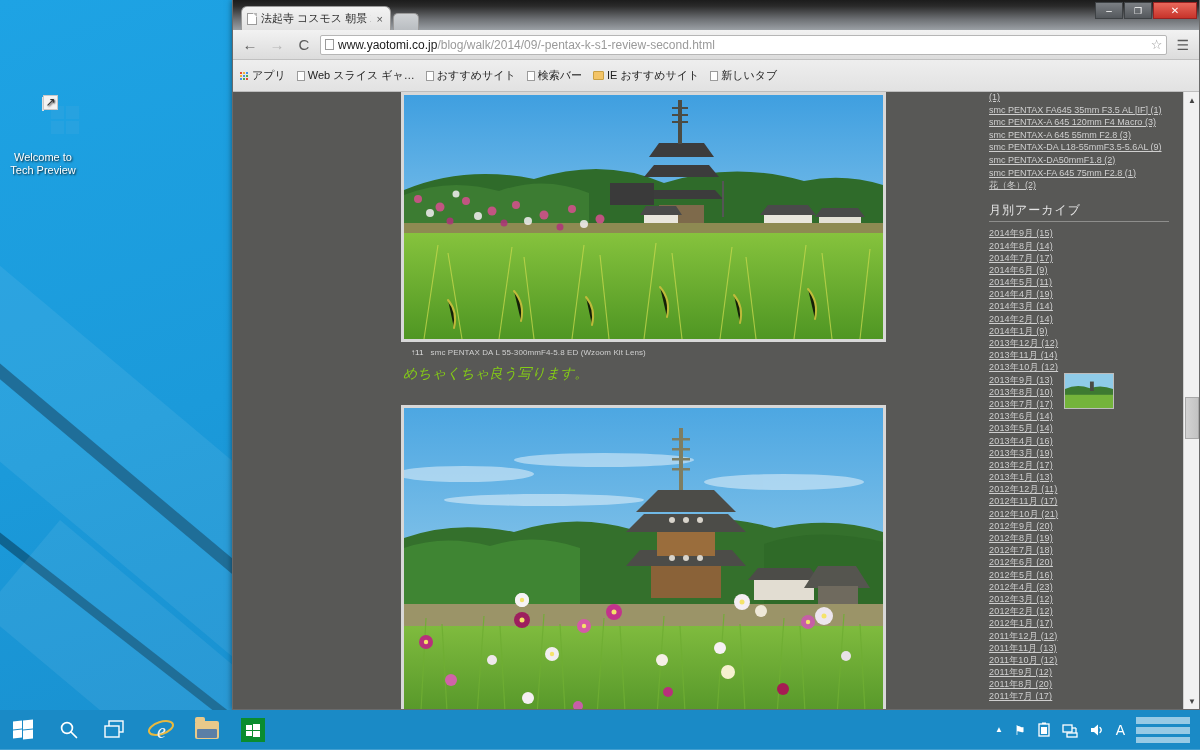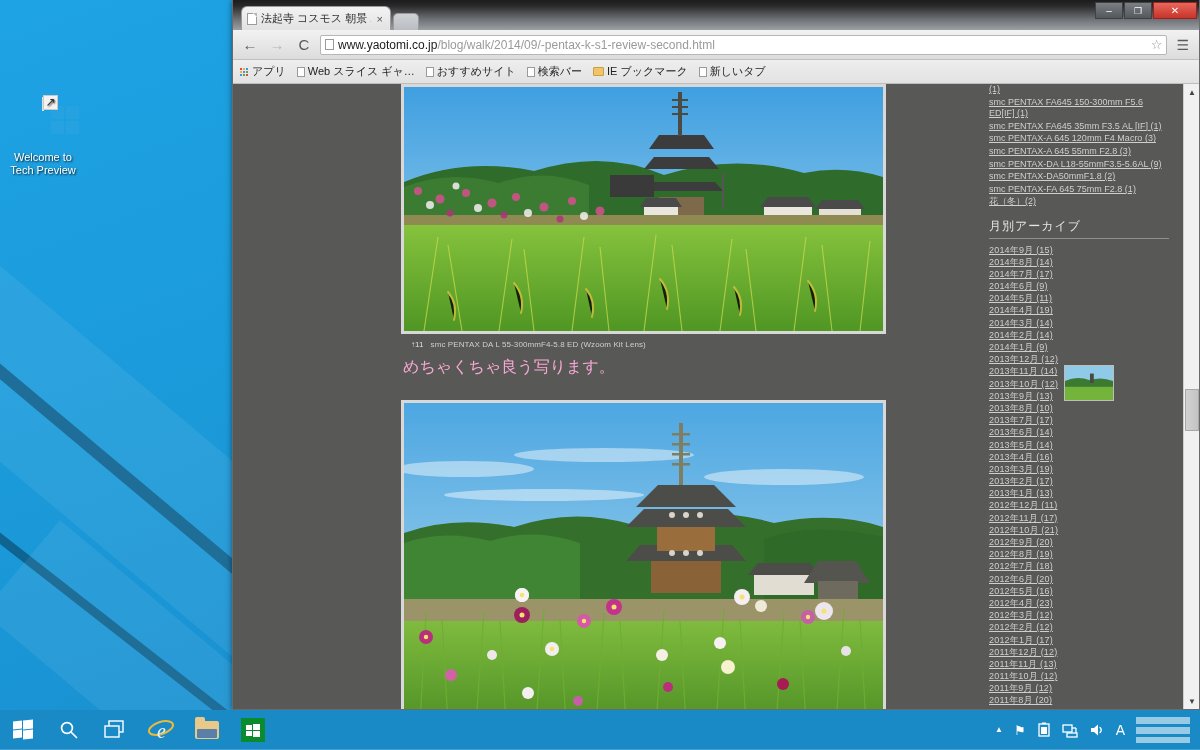--- a/index.html
+++ b/index.html
@@ -129,21 +129,21 @@
     display:flex; align-items:center; padding:0 4px; gap:4px;
   }
   .omnibox .pagefav{width:9px;height:11px;background:#fff;border:1px solid #9b9b9b;flex:none;}
   .url { font-size:12px; color:#9a9a9a; white-space:nowrap; overflow:hidden; flex:1;
          font-family:"Liberation Sans", sans-serif; }
   .url b { color:#1a1a1a; font-weight:normal; }
   .star { font-size:13px; color:#9a9a9a; }
   .menu-btn { font-size:14px; color:#5a5a5a; padding:0 4px; }
 
   .bookmarks {
-    height:24px; background:linear-gradient(to bottom,#eeeeee,#e2e2e2);
+    height:32px; background:linear-gradient(to bottom,#eeeeee,#e2e2e2);
     border-bottom:1px solid #bdbdbd;
     display:flex; align-items:center; padding:0 6px; gap:11px;
     font-size:11px; color:#222;
   }
   .bm { display:flex; align-items:center; gap:3px; white-space:nowrap; }
   .bm .doc { width:8px;height:10px;background:#fff;border:1px solid #9b9b9b;flex:none;}
   .bm .fld { width:11px;height:9px;background:#f3c467;border:1px solid #c9a044;border-radius:1px;flex:none;}
   .bm .apps { width:10px;height:10px;flex:none;
      background:
        radial-gradient(circle 1.2px at 2px 2px,#e24b3a 99%,transparent),
@@ -164,21 +164,21 @@
   .content-col { position:absolute; left:168px; top:0; width:485px; }
   .photo {
     border:3px solid #d8d8d8; background:#7f9fb3;
     position:relative; overflow:hidden;
   }
   .cap {
     color:#cfcfcf; font-size:8px; margin:6px 0 0 10px; letter-spacing:.1px;
     font-family:"Liberation Sans", sans-serif;
   }
   .cap .arrow { color:#e0e0e0; }
-  .body-jp { color:#f9a8d4; font-size:16px; margin:8px 0 0 2px; }
+  .body-jp { color:#84cc16; font-size:14px; margin:8px 0 0 2px;font-style:italic; }
 
   .thumb {
     position:absolute; right:22px; top:218px; width:50px; height:36px;
     border:1px solid #bdbdbd; overflow:hidden;
   }
 
   
   .sidebar {
     position:absolute; right:14px; top:0; width:180px;
     color:#d3d3d3; font-size:9px; line-height:11.6px;
@@ -317,21 +317,21 @@
     <div class="bm">
       <span class="doc"></span>
       <span>おすすめサイト</span>
     </div>
     <div class="bm">
       <span class="doc"></span>
       <span>検索バー</span>
     </div>
     <div class="bm">
       <span class="fld"></span>
-      <span>IE ブックマーク</span>
+      <span>IE おすすめサイト</span>
     </div>
     <div class="bm">
       <span class="doc"></span>
       <span>新しいタブ</span>
     </div>
   </div>
 
   <div class="viewport">
     <div class="page">
 
@@ -538,21 +538,20 @@
           <rect x="0" y="0" width="50" height="36" fill="#8fcbe8"></rect>
           <path d="M0 16 Q12 10 26 15 Q38 11 50 16 L50 24 L0 24Z" fill="#3d7a31"></path>
           <rect x="26" y="8" width="4" height="10" fill="#4a4a44"></rect>
           <rect x="0" y="22" width="50" height="14" fill="#74b43b"></rect>
         </svg>
       </div>
 
       <div class="sidebar">
         <div class="side-block">
           <a href="#">(1)</a>
-          <a href="#">smc PENTAX FA645 150-300mm F5.6 ED[IF] (1)</a>
           <a href="#">smc PENTAX FA645 35mm F3.5 AL [IF] (1)</a>
           <a href="#">smc PENTAX-A 645 120mm F4 Macro (3)</a>
           <a href="#">smc PENTAX-A 645 55mm F2.8 (3)</a>
           <a href="#">smc PENTAX-DA L18-55mmF3.5-5.6AL (9)</a>
           <a href="#">smc PENTAX-DA50mmF1.8 (2)</a>
           <a href="#">smc PENTAX-FA 645 75mm F2.8 (1)</a>
           <a href="#">花（冬）(2)</a>
         </div>
 
         <div class="side-head">月別アーカイブ</div>

